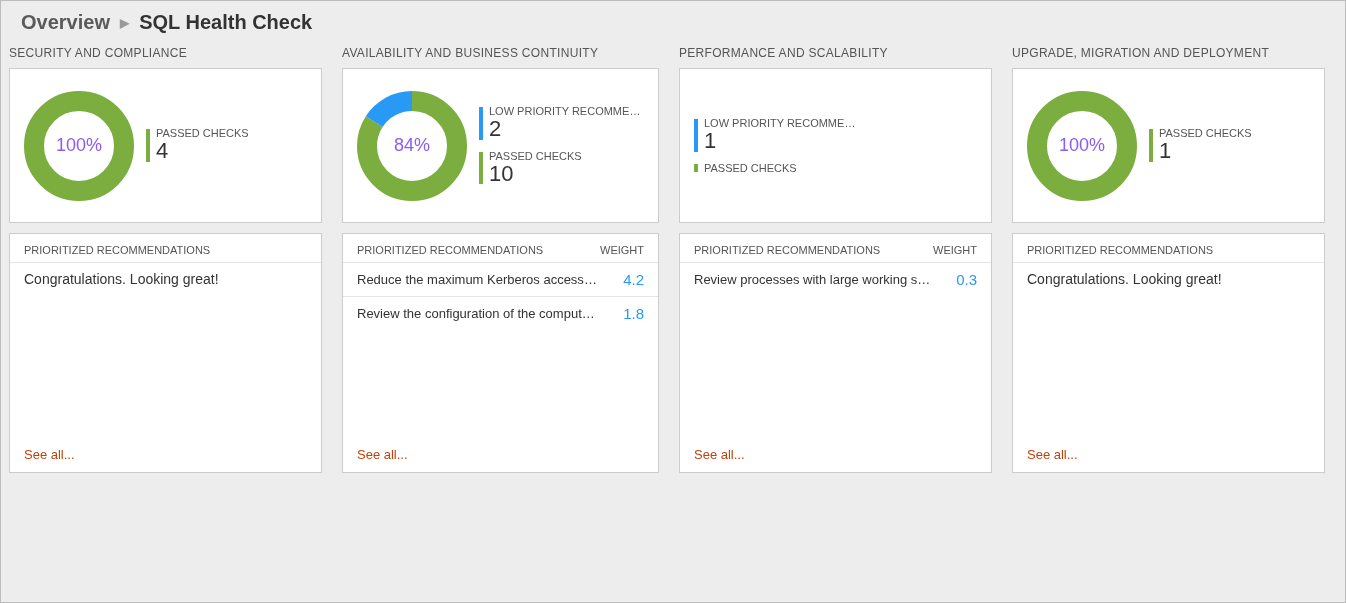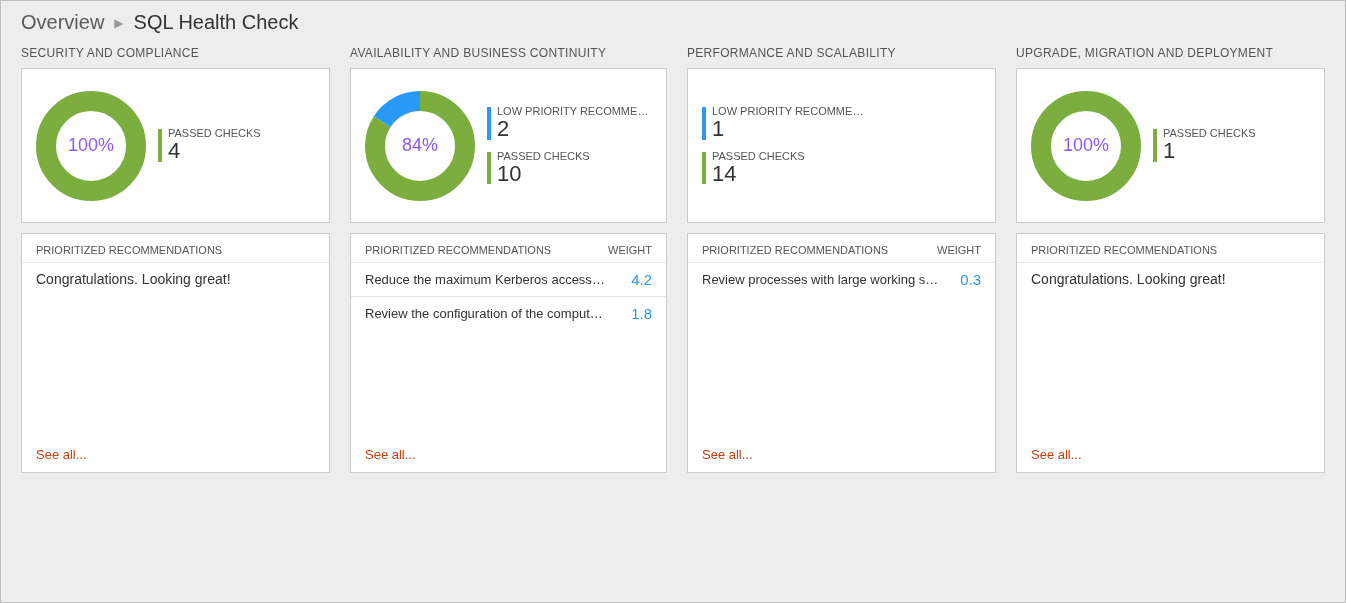--- a/index.html
+++ b/index.html
@@ -12,30 +12,31 @@
     height: 603px;
     border: 1px solid #bdbdbd;
   }
   .breadcrumb {
     padding: 10px 20px 12px 20px;
     display: flex;
     align-items: center;
     gap: 10px;
     font-size: 20px;
     color: #5a5a5a;
+    font-weight: bold;
   }
   .breadcrumb .chev {
     font-size: 12px;
     color: #9a9a9a;
   }
   .breadcrumb .current { color: #333; }
   .dash {
     display: flex;
     gap: 20px;
-    padding: 0 20px 20px 20px;
+    padding: 0 20px 20px 8px;
   }
   .col { flex: 1; display: flex; flex-direction: column; }
   .col-title {
     font-size: 12px;
     letter-spacing: 0.3px;
     color: #555;
     margin-bottom: 8px;
     text-transform: uppercase;
   }
   .tile {
@@ -221,21 +222,20 @@
     <div class="col">
       <div class="col-title">PERFORMANCE AND SCALABILITY</div>
       <div class="tile chart-tile">
         <div class="metrics">
           <div class="metric" style="--bar:#2899f5">
        <div class="lbl">LOW PRIORITY RECOMMENDATIO...</div>
        <div class="val">1</div>
      </div>
           <div class="metric" style="--bar:#7bae3e">
        <div class="lbl">PASSED CHECKS</div>
-       <div class="val">14</div>
      </div>
         </div>
       </div>
       <div class="tile rec-tile">
     <div class="rec-head">
       <span>PRIORITIZED RECOMMENDATIONS</span>
       <span>WEIGHT</span>
     </div>
     <div class="rec-rows">
           <div class="rec-row">

